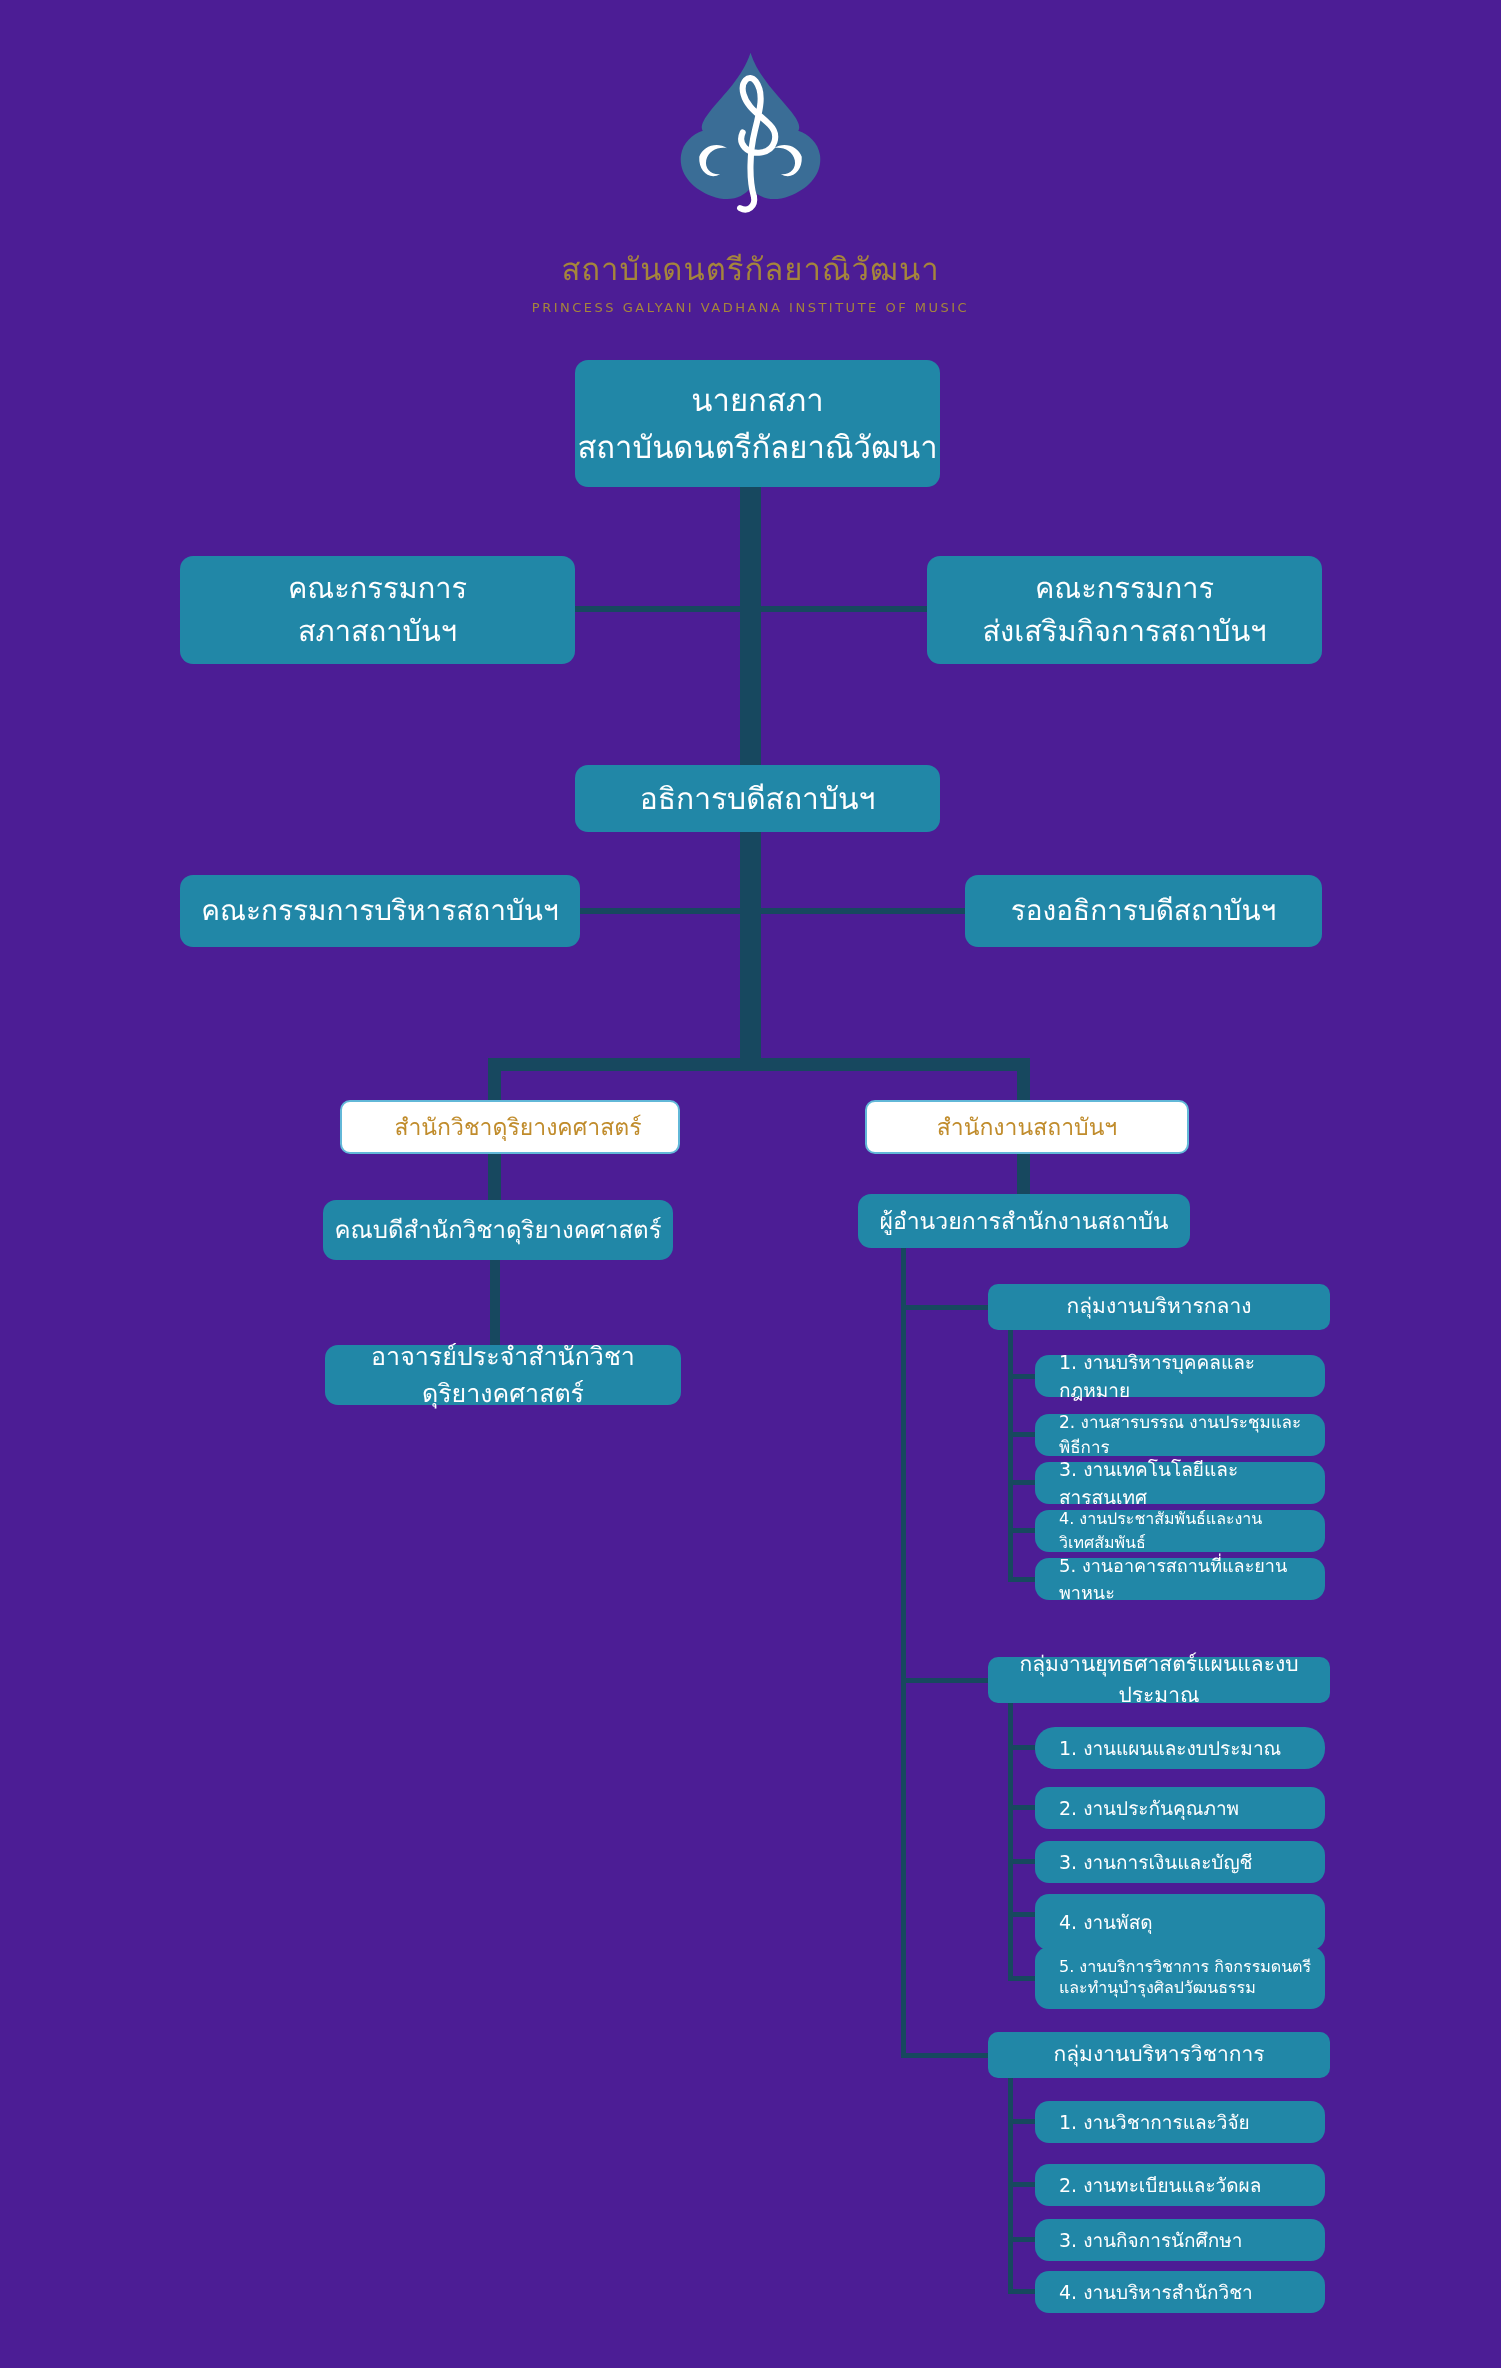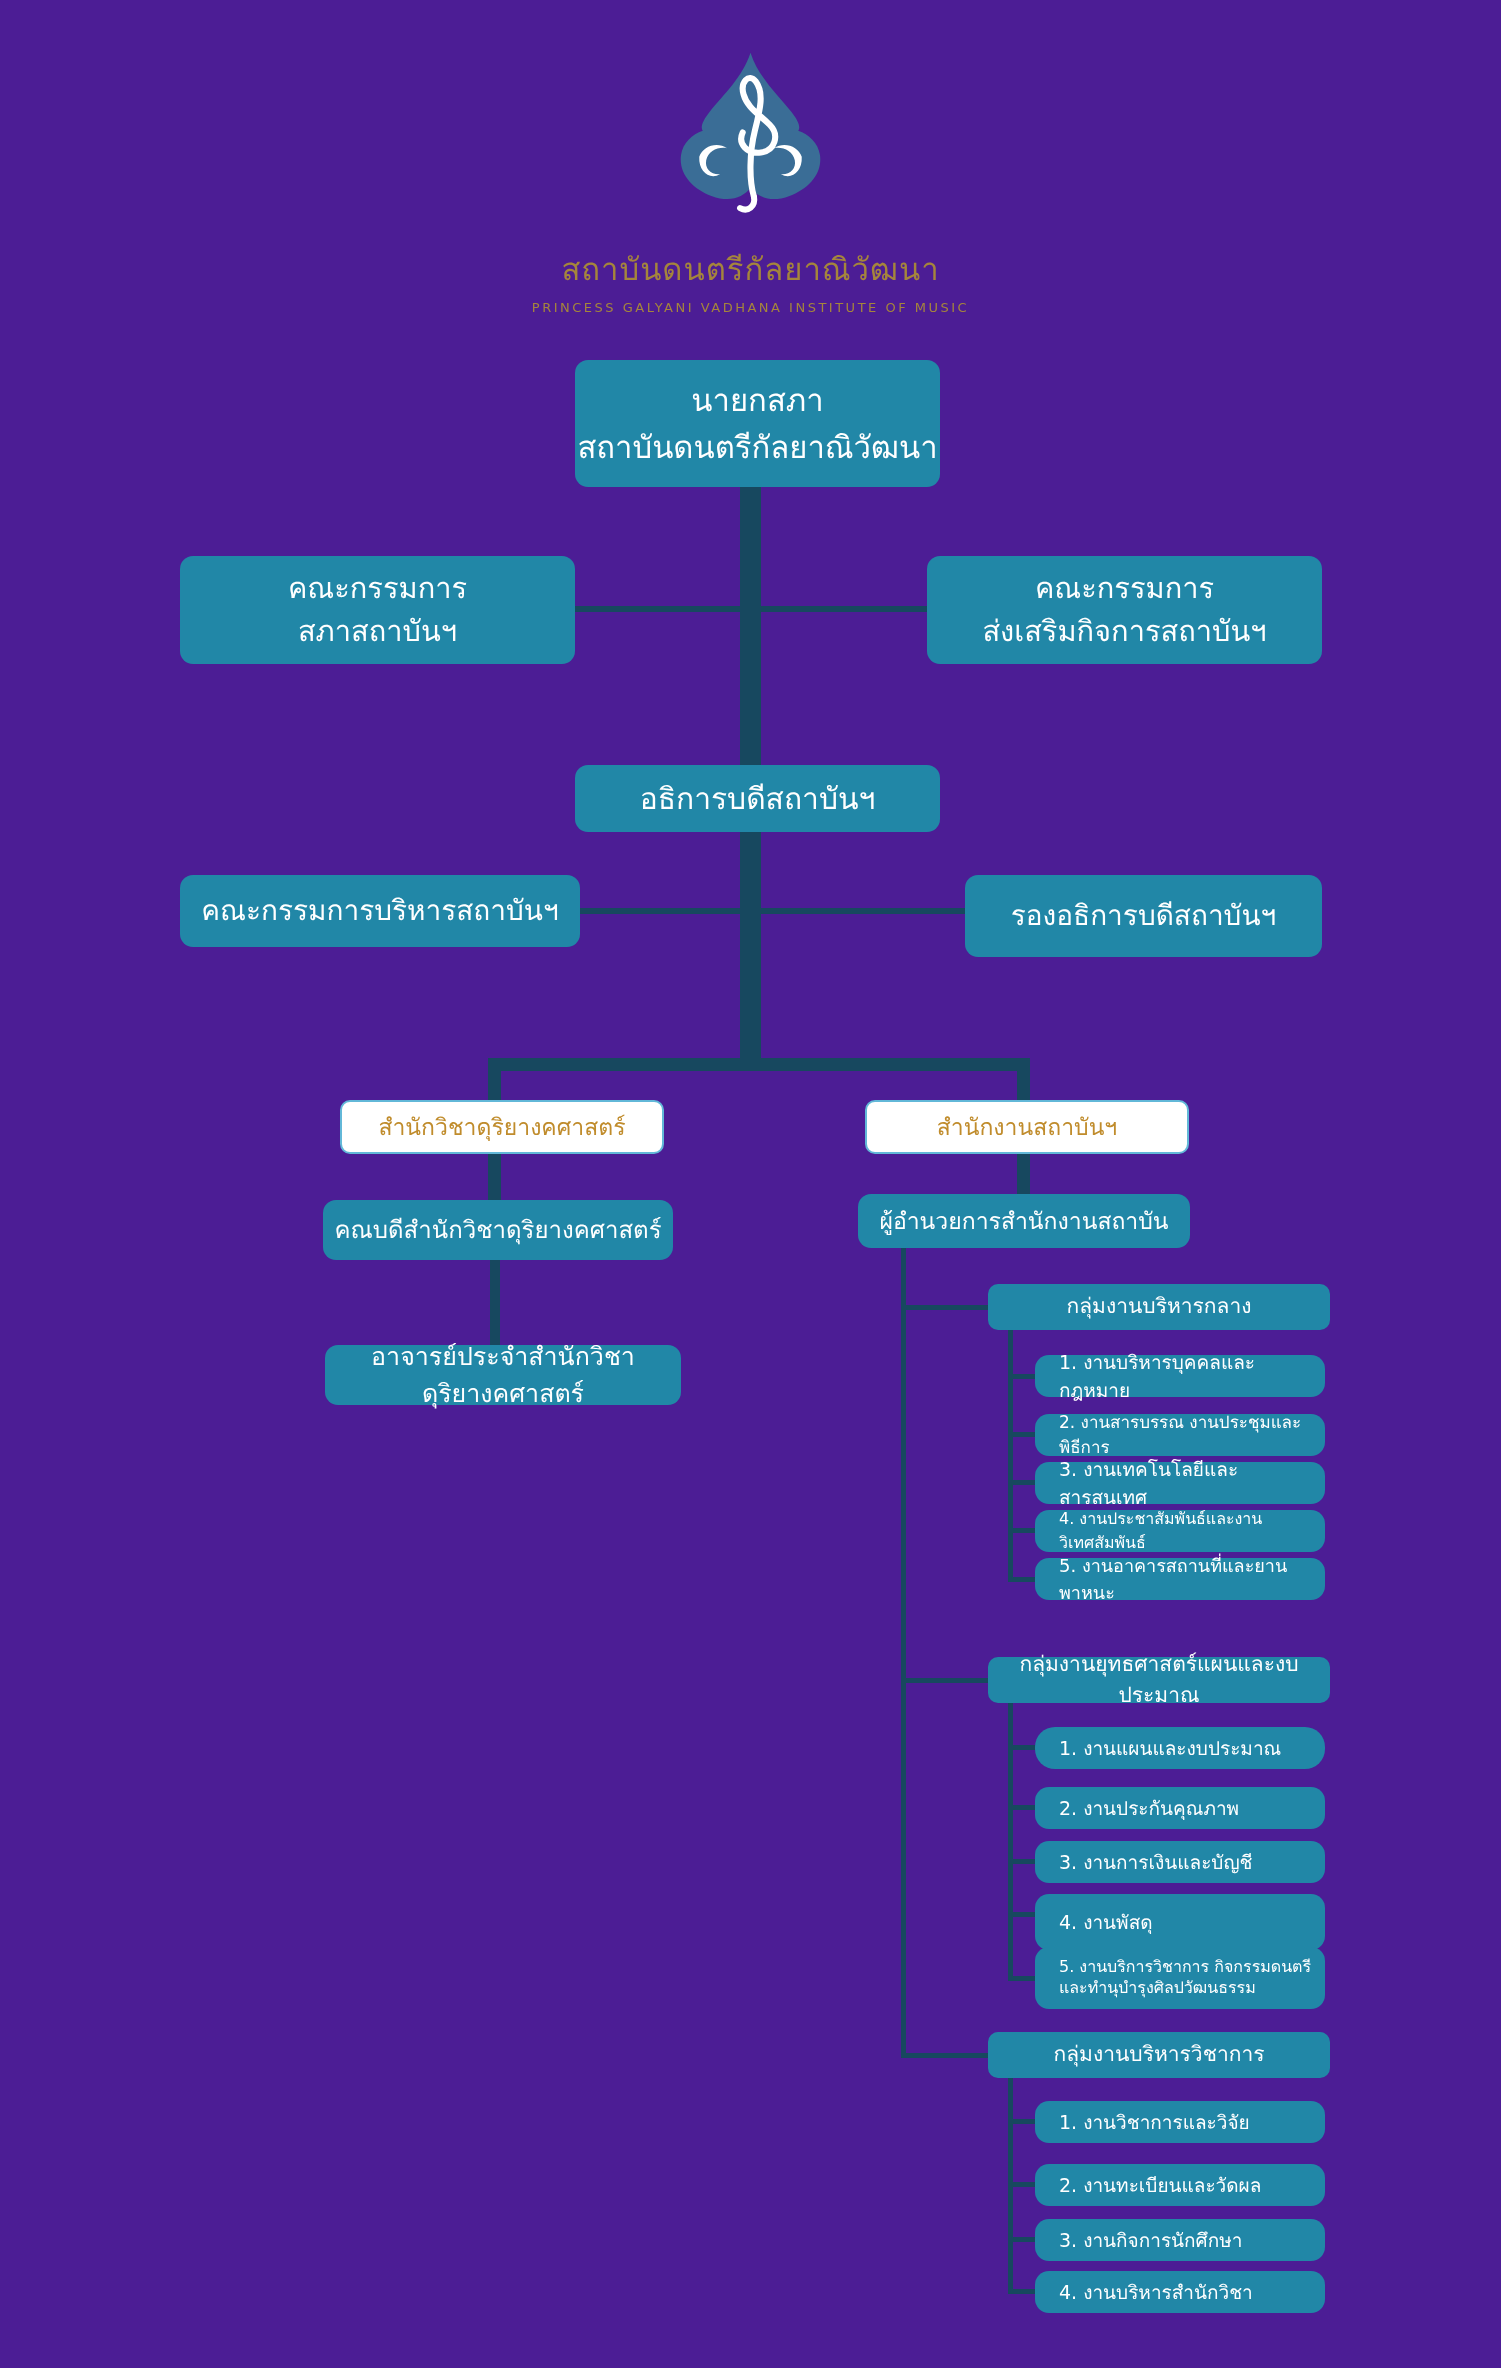--- a/index.html
+++ b/index.html
@@ -103,23 +103,23 @@
     <span class="l">คณะกรรมการ</span>
     <span class="l">สภาสถาบันฯ</span>
   </div>
   <div class="box" style="left:927px;top:556px;width:395px;height:108px;font-size:29px;">
     <span class="l">คณะกรรมการ</span>
     <span class="l">ส่งเสริมกิจการสถาบันฯ</span>
   </div>
 
   <div class="box" style="left:575px;top:765px;width:365px;height:67px;font-size:30px;">อธิการบดีสถาบันฯ</div>
   <div class="box" style="left:180px;top:875px;width:400px;height:72px;font-size:28px;">คณะกรรมการบริหารสถาบันฯ</div>
-  <div class="box" style="left:965px;top:875px;width:357px;height:82px;font-size:28px;">รองอธิการบดีสถาบันฯ</div>
+  <div class="box" style="left:965px;top:875px;width:357px;height:72px;font-size:28px;">รองอธิการบดีสถาบันฯ</div>
 
-  <div class="box outline" style="left:340px;top:1100px;width:320px;height:50px;font-size:23px;">สำนักวิชาดุริยางคศาสตร์</div>
+  <div class="box outline" style="left:340px;top:1100px;width:320px;height:50px;font-size:23px;padding-left:16px;">สำนักวิชาดุริยางคศาสตร์</div>
   <div class="box" style="left:323px;top:1200px;width:350px;height:60px;font-size:24px;">คณบดีสำนักวิชาดุริยางคศาสตร์</div>
   <div class="box" style="left:325px;top:1345px;width:356px;height:60px;font-size:25px;">อาจารย์ประจำสำนักวิชาดุริยางคศาสตร์</div>
 
   <div class="box outline" style="left:865px;top:1100px;width:320px;height:50px;font-size:23px;">สำนักงานสถาบันฯ</div>
   <div class="box" style="left:858px;top:1194px;width:332px;height:54px;font-size:23px;">ผู้อำนวยการสำนักงานสถาบัน</div>
 
   <div class="box" style="left:988px;top:1284px;width:342px;height:46px;font-size:21px;border-radius:10px;">กลุ่มงานบริหารกลาง</div>
   <div class="box item" style="left:1035px;top:1355px;width:290px;height:42px;font-size:19px;">1. งานบริหารบุคคลและกฎหมาย</div>
   <div class="box item" style="left:1035px;top:1414px;width:290px;height:42px;font-size:17px;">2. งานสารบรรณ งานประชุมและพิธีการ</div>
   <div class="box item" style="left:1035px;top:1462px;width:290px;height:42px;font-size:19px;">3. งานเทคโนโลยีและสารสนเทศ</div>

